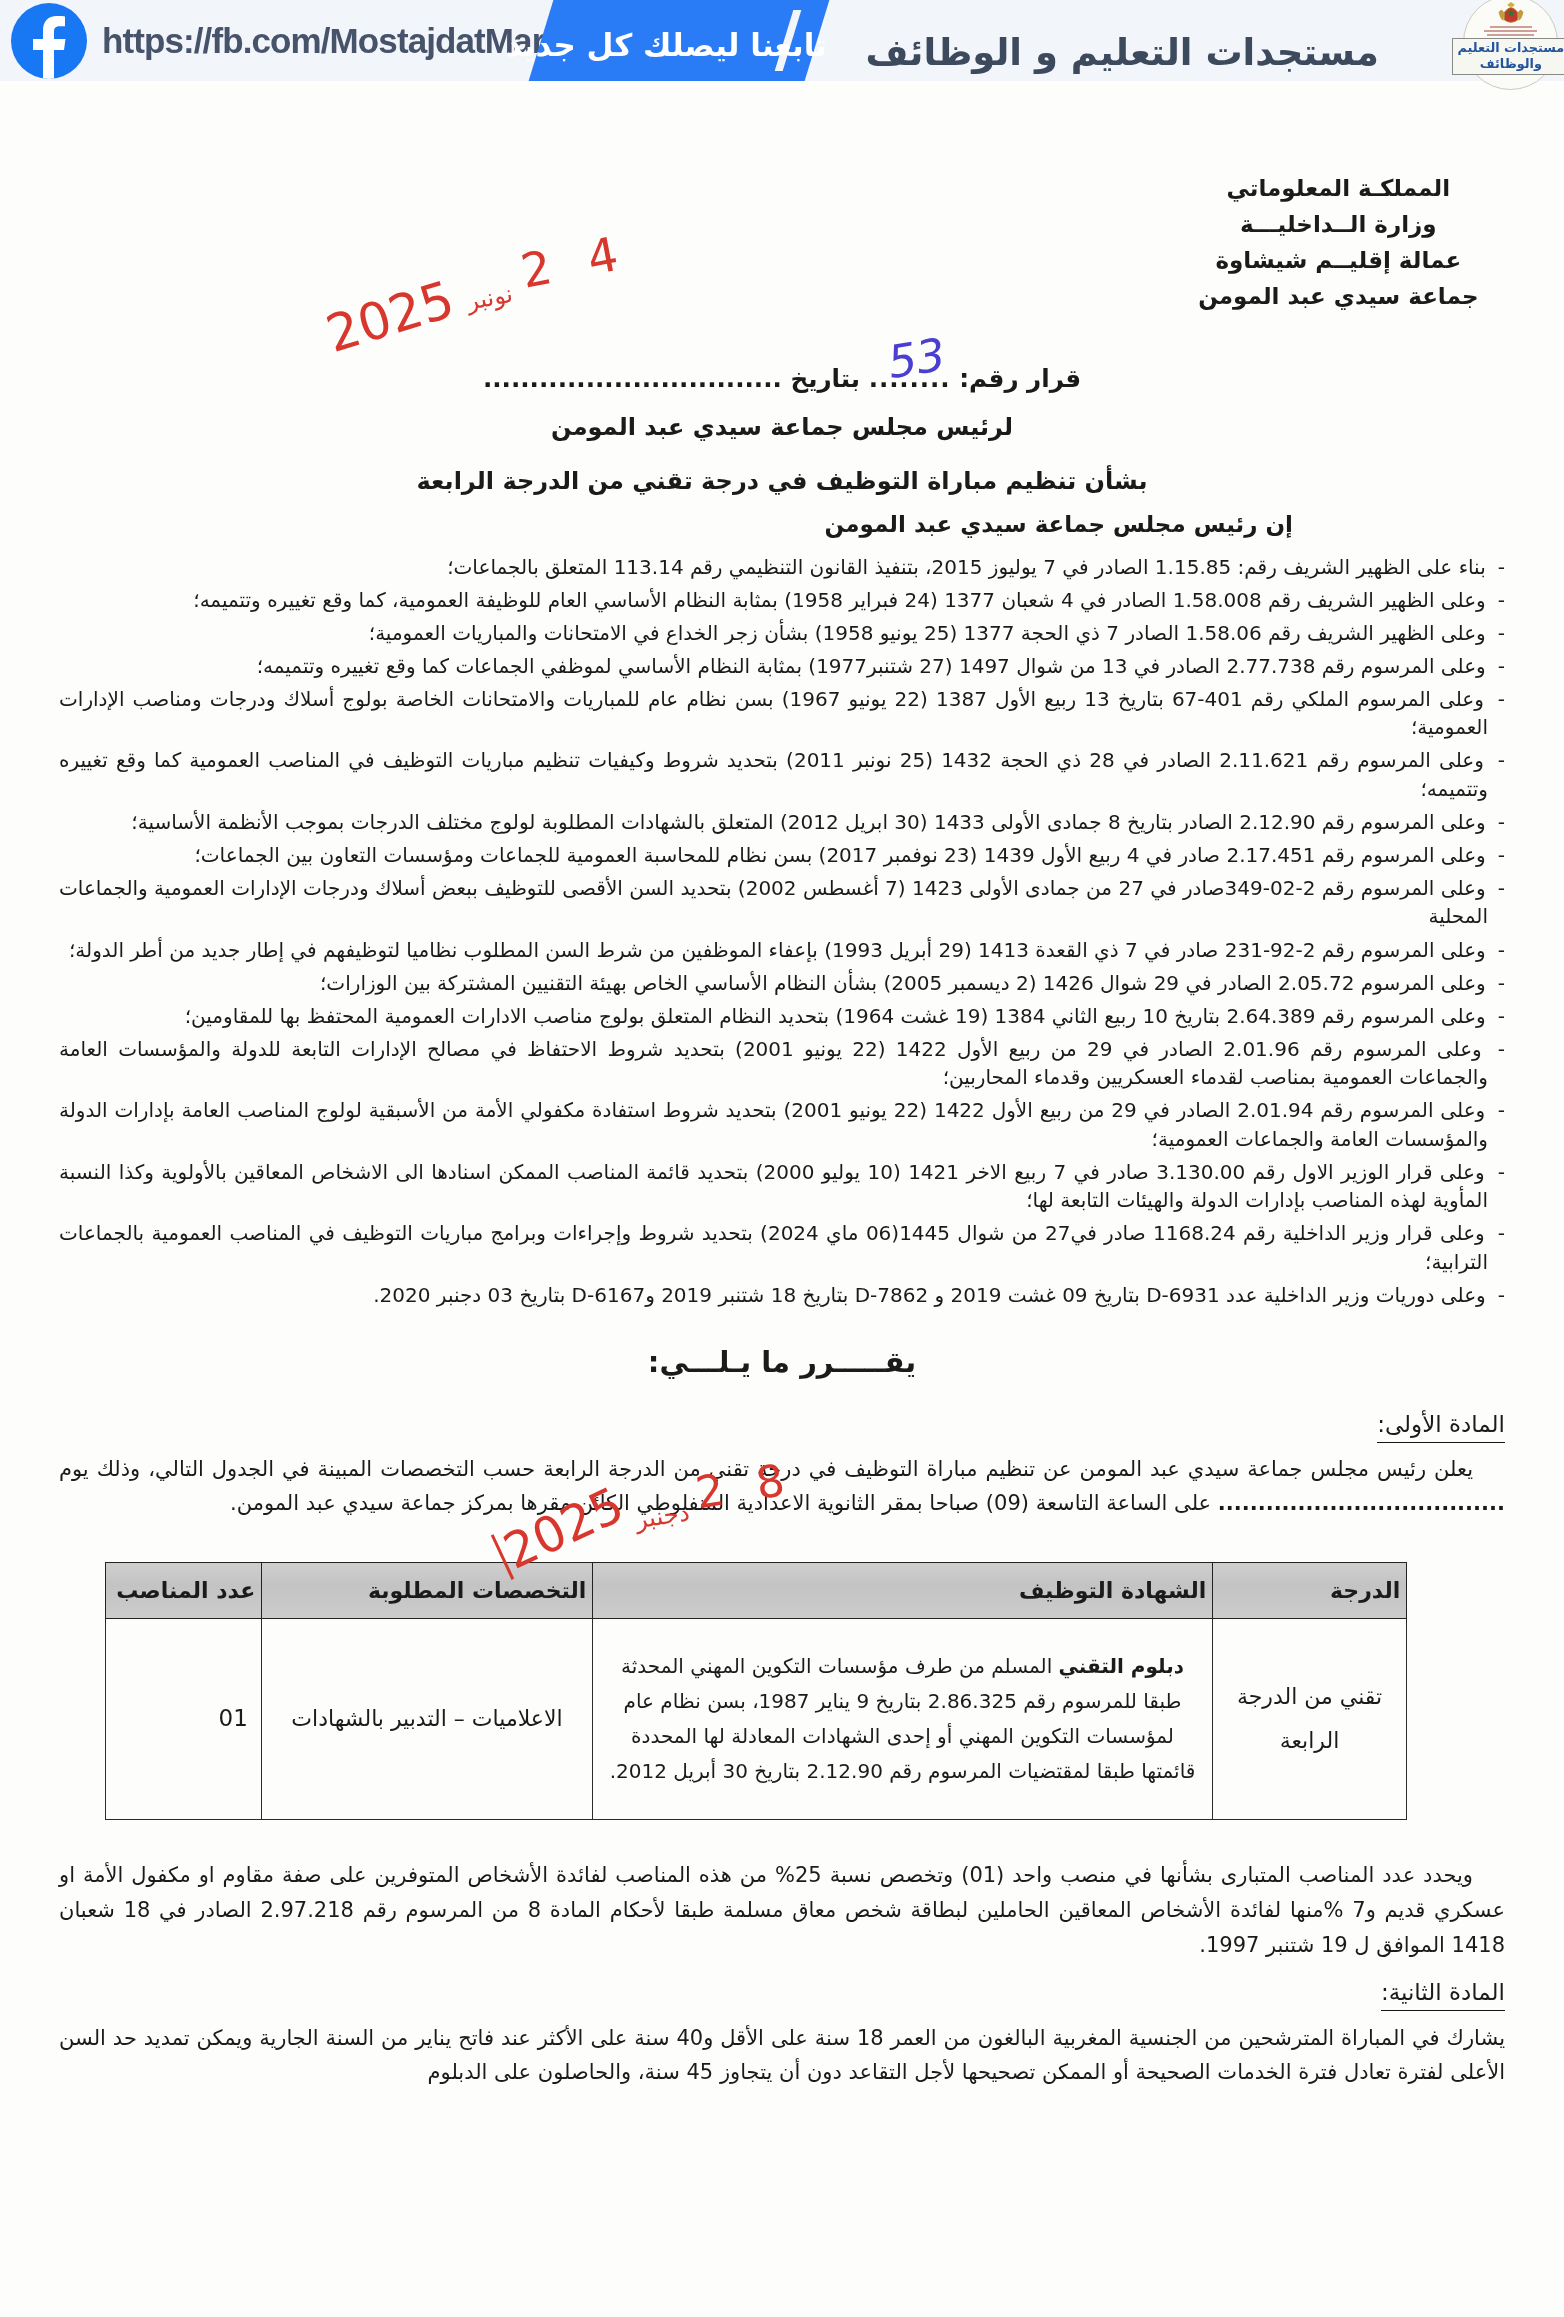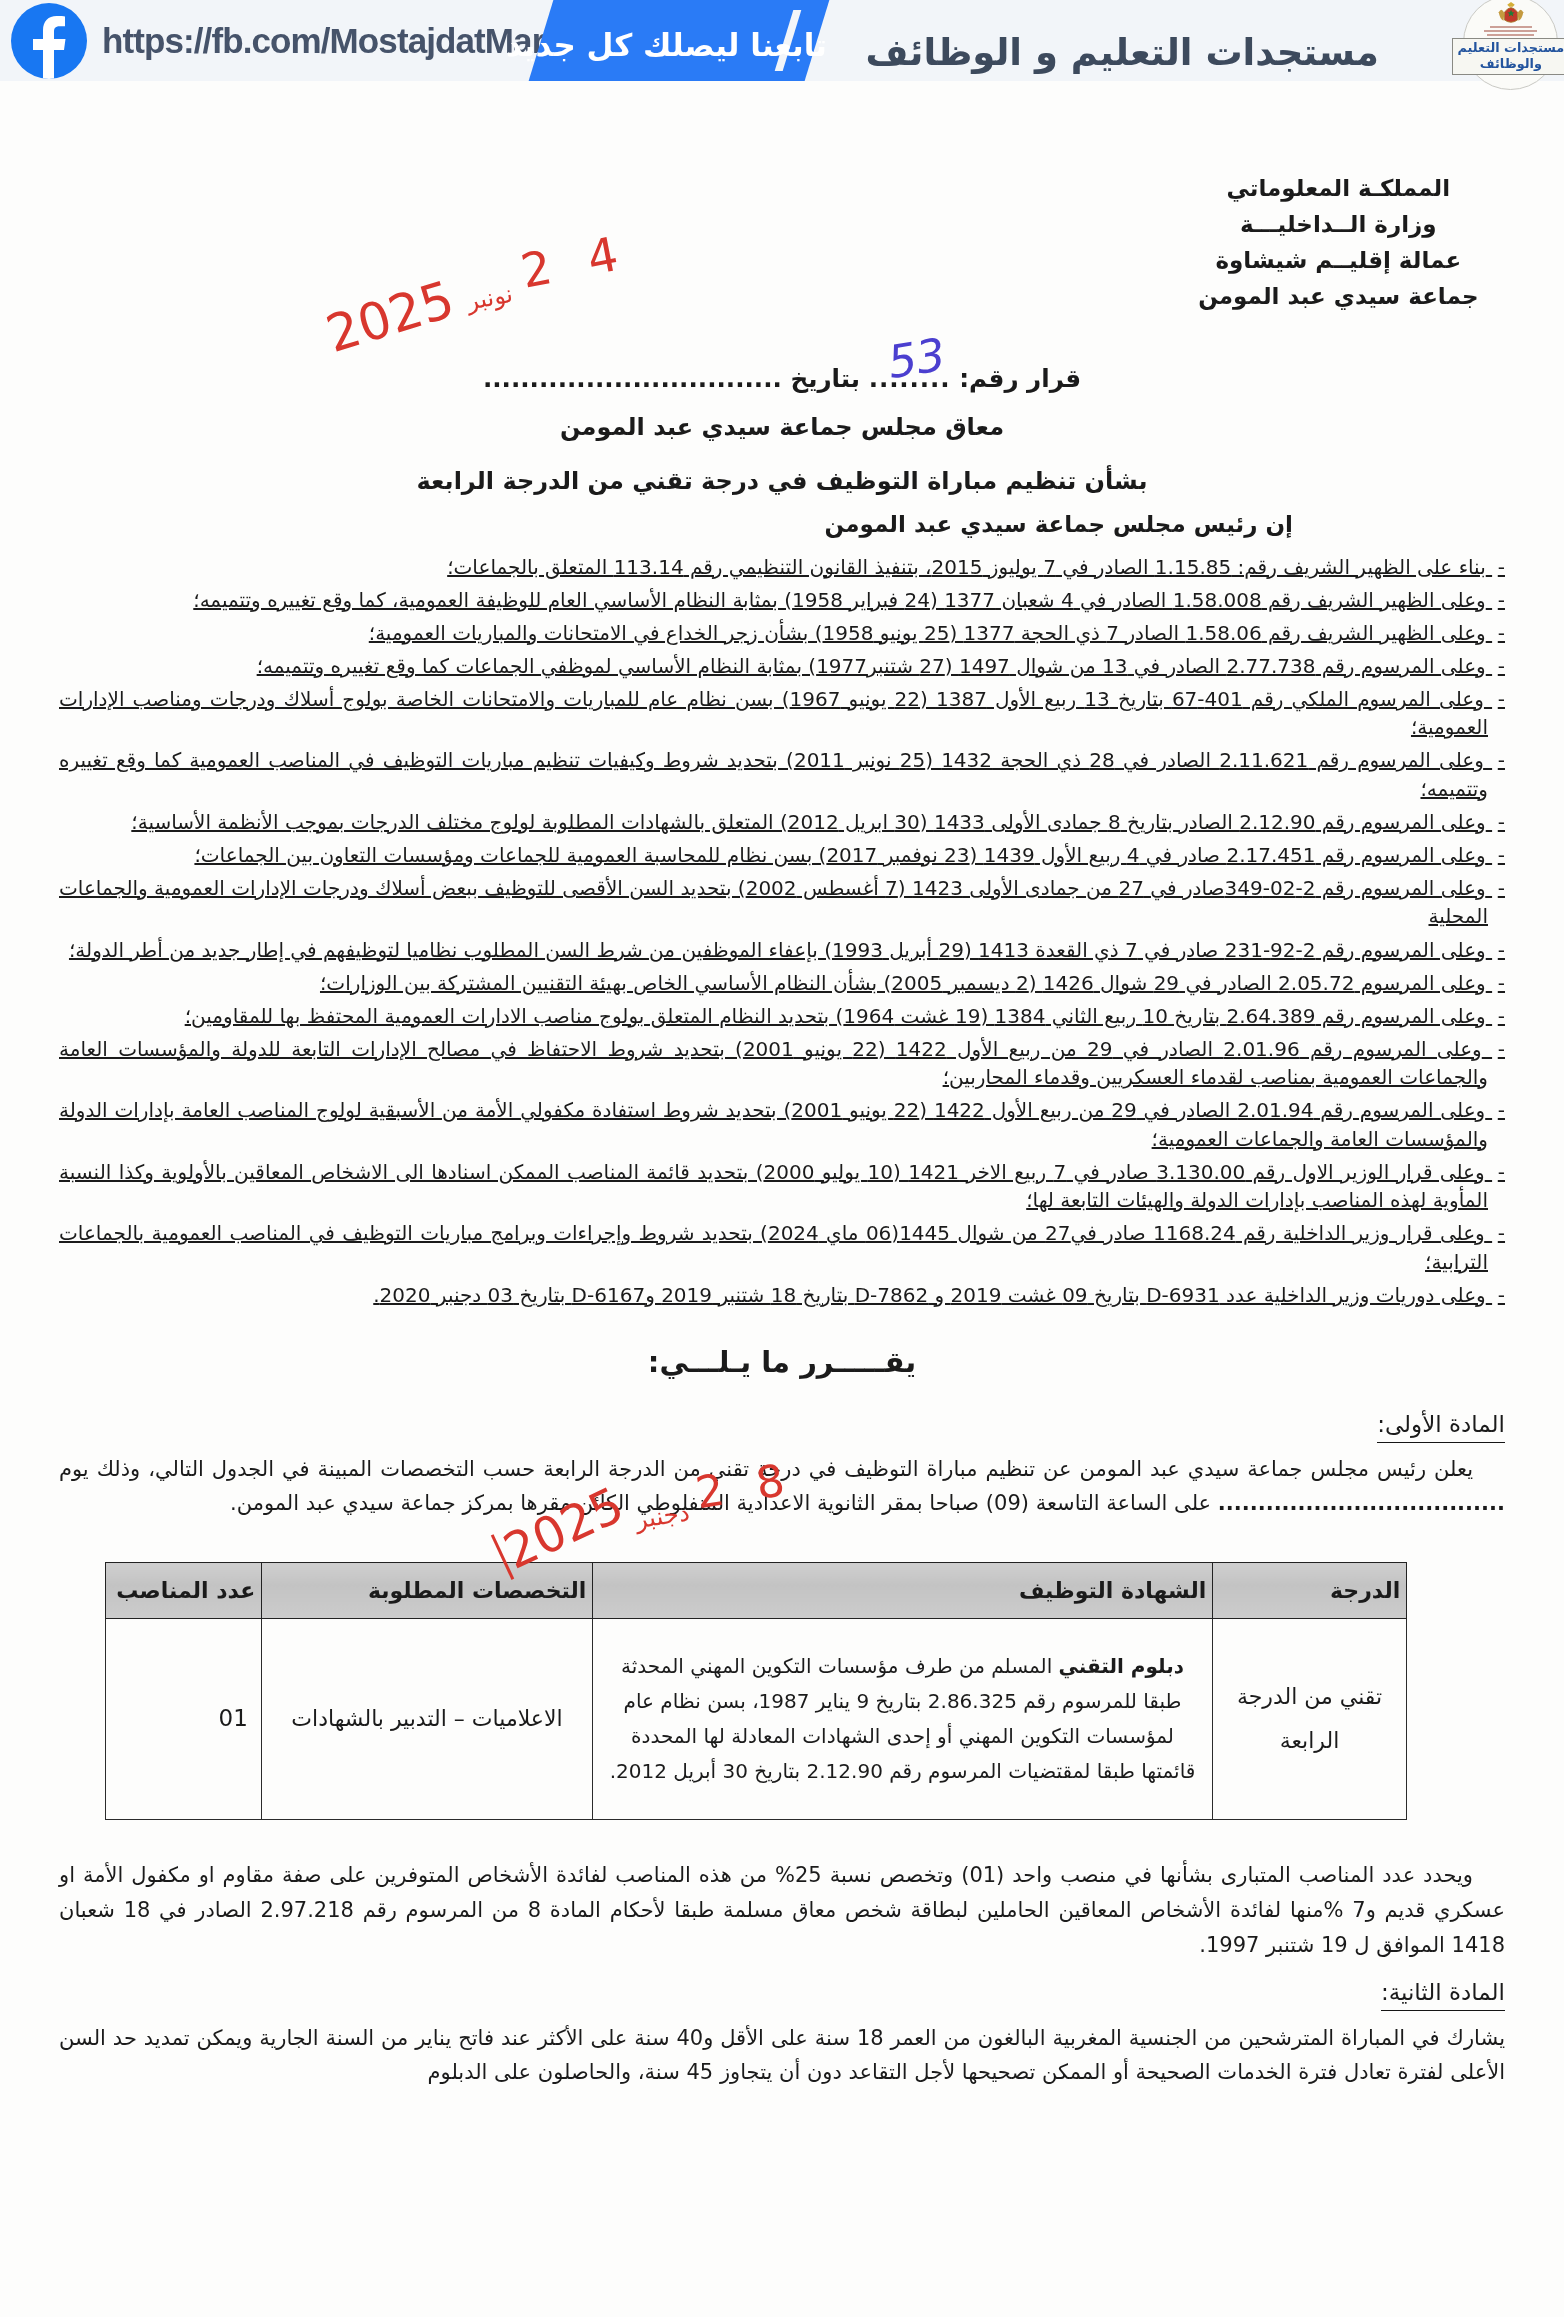--- a/index.html
+++ b/index.html
@@ -82,21 +82,21 @@
     color:#d8372e; transform:rotate(-11deg); white-space:nowrap;
     display:flex; align-items:flex-end; gap:13.2px; font-weight:normal;
   }
   .hand-date .year { font-size:51px; line-height:1; transform:rotate(-6deg); }
   .hand-date .month { font-size:24px; line-height:1; margin-bottom:13.2px; }
   .hand-date .day { font-size:47px; line-height:1; letter-spacing:11.4px; margin-bottom:21px; }
   .center-line { text-align:center; font-weight:bold; font-size:24px; margin-top:13.2px; }
   .center-line.sub { margin-top:19px; }
   .intro-line { width:fit-content; margin:9.5px 212px 0 auto; margin-left:auto; font-weight:bold; font-size:23px; }
 
-  .considerations { margin-top:11.4px;text-decoration:underline; }
+  .considerations { margin-top:11.4px; }
   .consideration { margin-top:4.7px; text-align:justify; padding-right:17px; text-indent:-17px; line-height:1.42; font-size:20px; }
   .consideration .marker { margin-left:5.7px; }
 
   .decision-heading { text-align:center; font-weight:bold; font-size:29px; margin-top:32px; letter-spacing:0.9px; }
 
   .article-title {
     width:fit-content; font-weight:normal; font-size:23px; margin-top:24.6px;
     border-bottom:1.9px solid #151515; padding-bottom:0.9px;
   }
   .art1-wrap { position:relative; margin-top:9.5px; }
@@ -183,21 +183,21 @@
     </span>
     <span>بتاريخ</span>
     <span class="dots">................................</span>
     <span class="hand-date">
       <span class="year">2025</span>
       <span class="month">نونبر</span>
       <span class="day">2 4</span>
     </span>
   </div>
 
-  <div class="center-line">معاق مجلس جماعة سيدي عبد المومن</div>
+  <div class="center-line">لرئيس مجلس جماعة سيدي عبد المومن</div>
   <div class="center-line sub">بشأن تنظيم مباراة التوظيف في درجة تقني من الدرجة الرابعة</div>
   <div class="intro-line">إن رئيس مجلس جماعة سيدي عبد المومن</div>
 
   <div class="considerations">
 
       <div class="consideration">
         <span class="marker">-</span>
         <span>بناء على الظهير الشريف رقم: 1.15.85 الصادر في 7 يوليوز 2015، بتنفيذ القانون التنظيمي رقم 113.14 المتعلق بالجماعات؛</span>
       </div>
 

